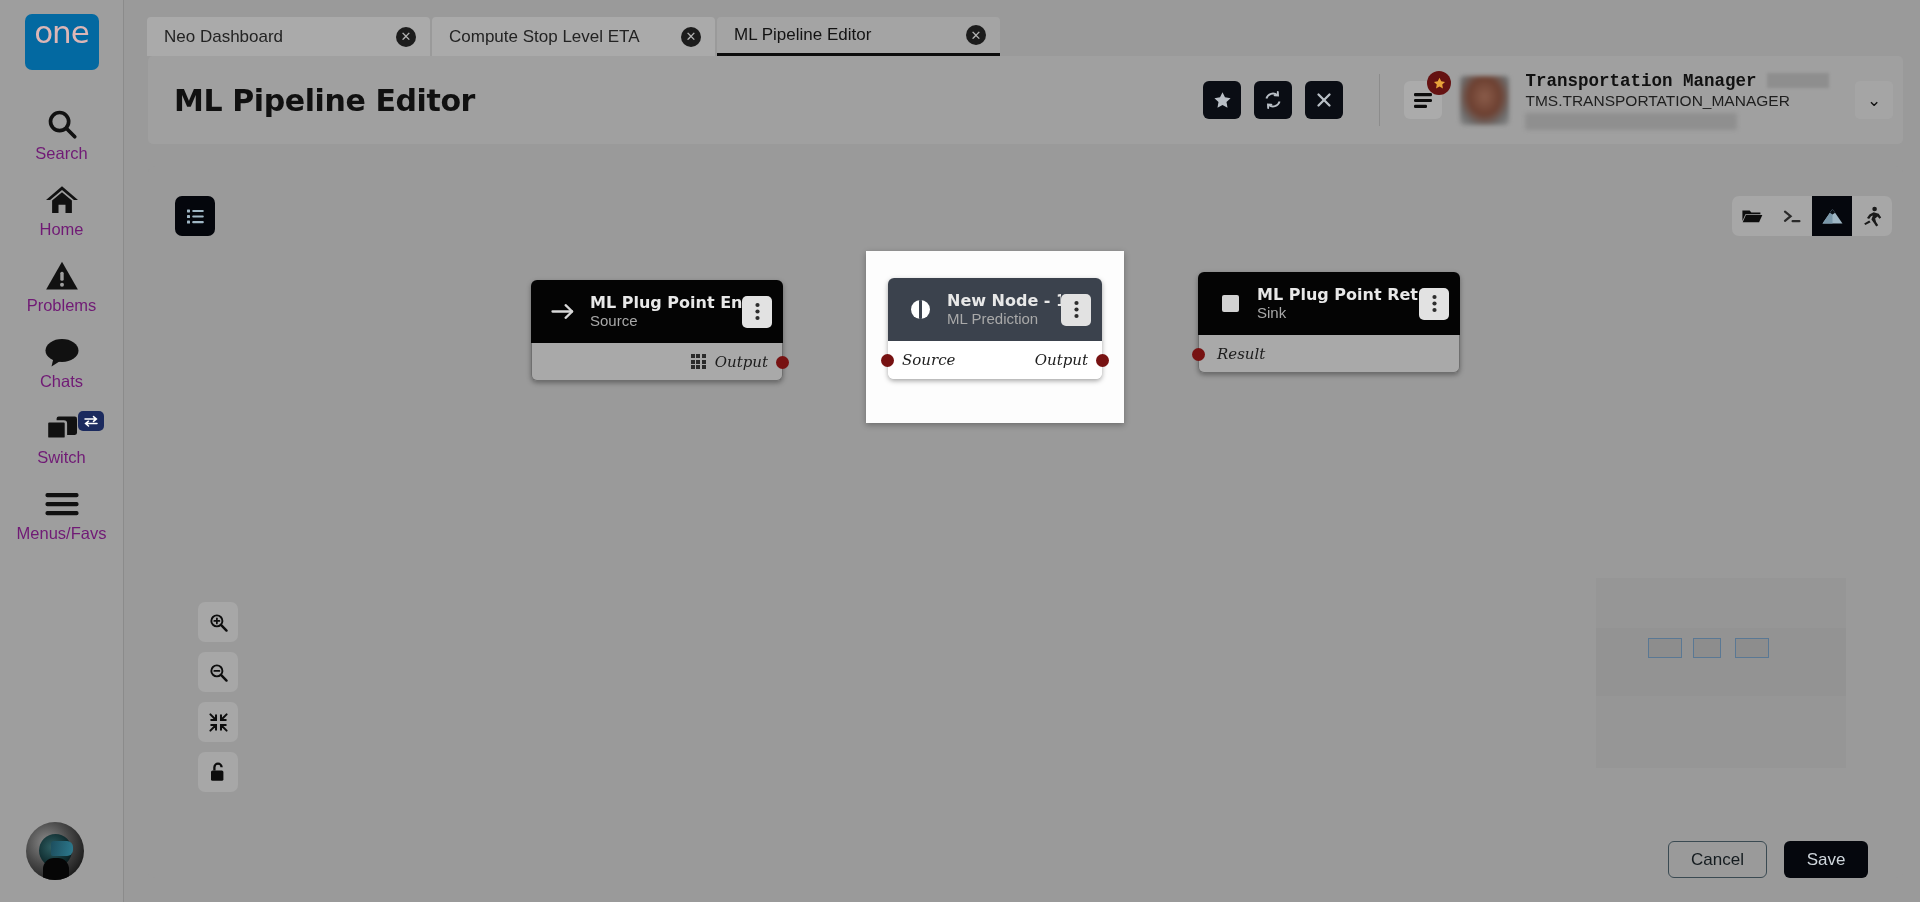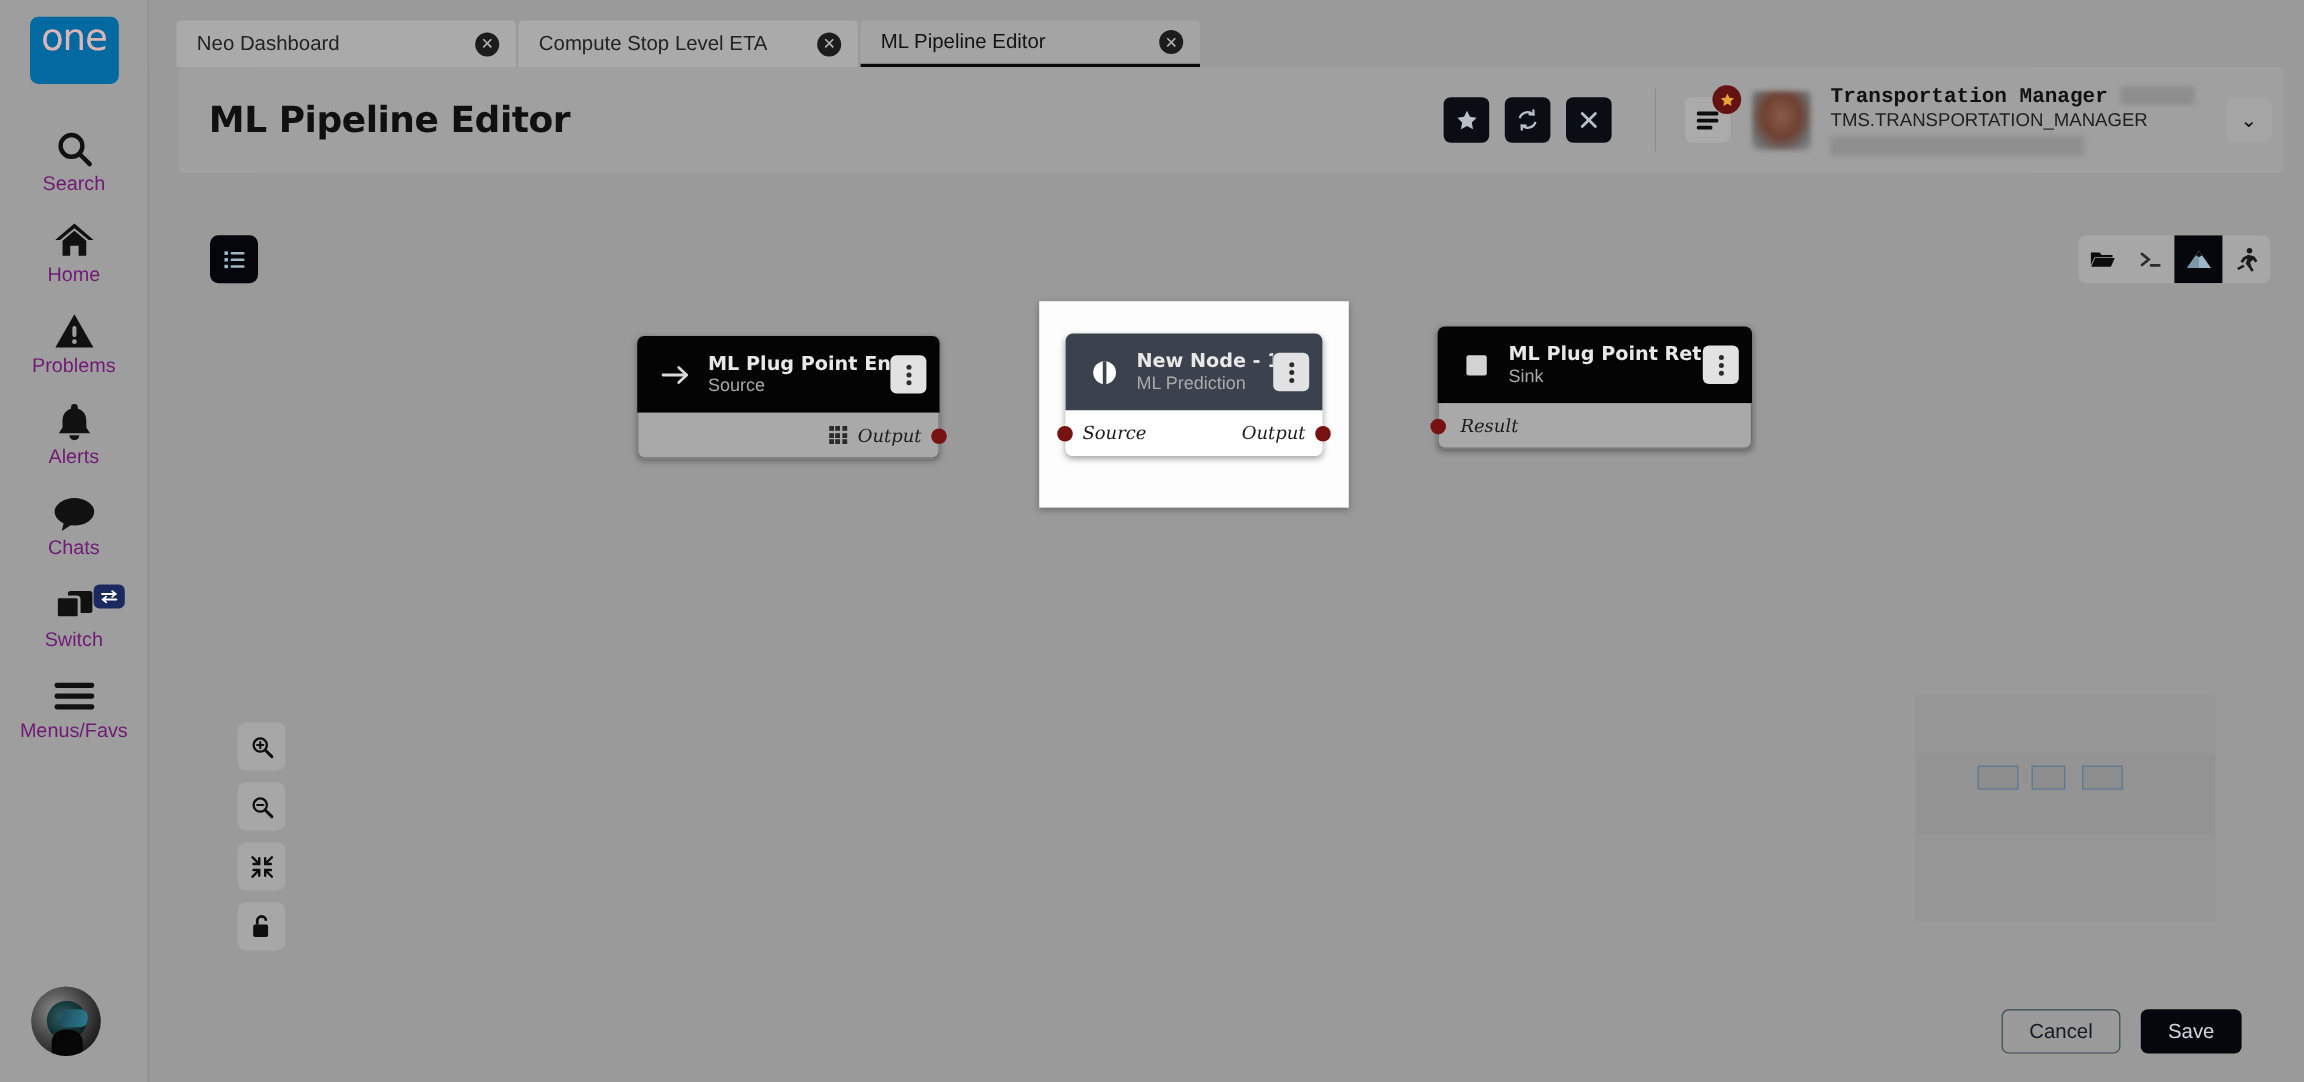--- a/index.html
+++ b/index.html
@@ -394,29 +394,20 @@
       <span class="nav-icon">
         <svg width="34" height="32" viewBox="0 0 24 22" fill="#111">
           <path d="M12 1 L23.2 20.6 L0.8 20.6 Z"></path>
           <rect x="10.8" y="8" width="2.4" height="6.4" rx="1.1" fill="#9e9e9e"></rect>
           <circle cx="12" cy="17.2" r="1.4" fill="#9e9e9e"></circle>
         </svg>
       </span>
       <span class="nav-label">Problems</span>
     </div>
 
-    <div class="nav-item">
-      <span class="nav-icon">
-        <svg width="32" height="34" viewBox="0 0 22 24" fill="#111">
-          <path d="M11 1.2 a2 2 0 0 1 2 2 v0.6 a7 7 0 0 1 5 6.7 v4.5 l2.2 3.4 H1.8 L4 15 v-4.5 a7 7 0 0 1 5-6.7 V3.2 a2 2 0 0 1 2-2 Z"></path>
-          <path d="M8.1 19.6 h5.8 a2.9 2.9 0 0 1 -5.8 0 Z"></path>
-        </svg>
-      </span>
-      <span class="nav-label">Alerts</span>
-    </div>
 
     <div class="nav-item">
       <span class="nav-icon">
         <svg width="36" height="30" viewBox="0 0 24 20" fill="#111">
           <ellipse cx="12" cy="9" rx="11" ry="7.6"></ellipse>
           <path d="M6.2 14.6 L5 19.6 L11 15.8 Z"></path>
         </svg>
       </span>
       <span class="nav-label">Chats</span>
     </div>

